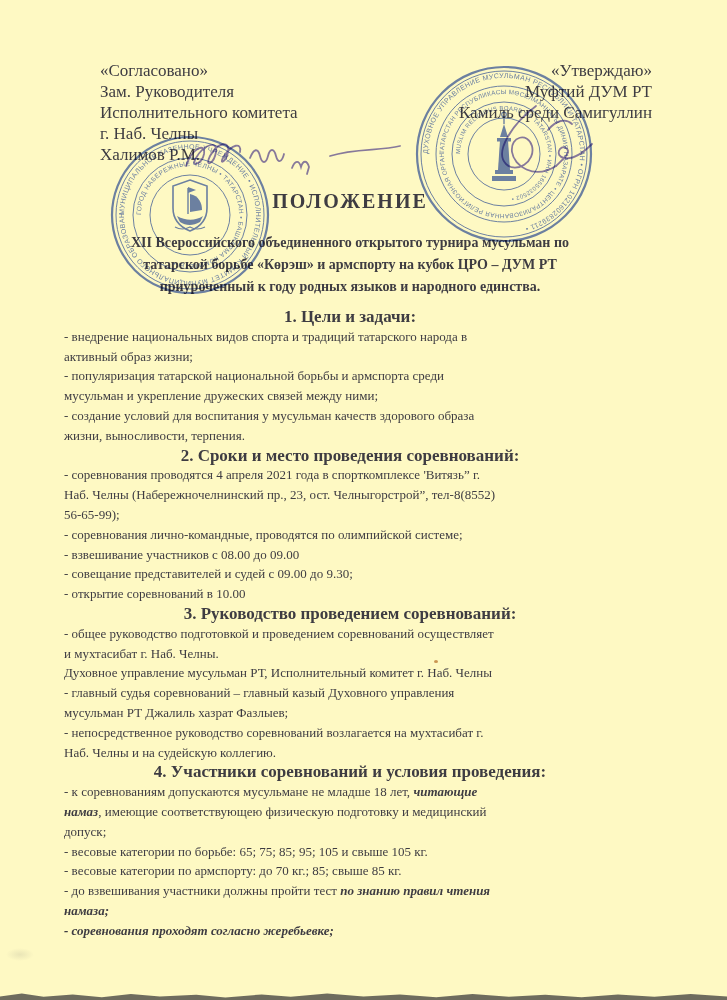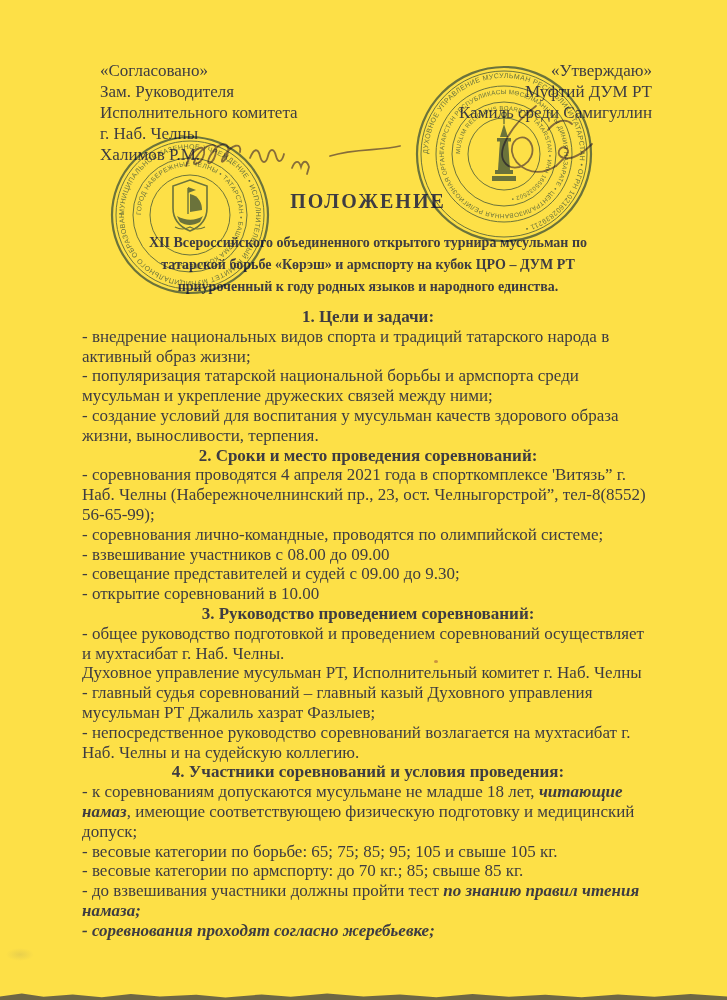--- a/index.html
+++ b/index.html
@@ -1,31 +1,31 @@
 <!DOCTYPE html>
 <html><head>
 <meta charset="utf-8">
 <style>
   html,body{margin:0;padding:0;background:#ffffff;}
   .page{
     position:relative;width:727px;height:1000px;margin:0 auto;
-    background:#fde047;overflow:hidden;
+    background:#fef9c3;overflow:hidden;
     font-family:"Liberation Serif",serif;
     color:var(--doc-text,#3e3c42);
   }
   
   .approvals{position:absolute;left:100px;top:60px;width:552px;display:flex;justify-content:space-between;z-index:2;}
   .approval{font-size:17px;line-height:21px;}
   .approval.right{text-align:right;font-family:Liberation Serif, serif;}
   
-  .content{position:absolute;left:82px;top:190px;width:572px;z-index:2;}
+  .content{position:absolute;left:64px;top:190px;width:572px;z-index:2;}
   .doc-title{text-align:center;font-weight:bold;font-size:20px;letter-spacing:2px;line-height:22px;margin-bottom:20px;}
   .doc-subtitle{font-weight:bold;text-align:center;font-size:14px;line-height:22px;margin-bottom:9px;}
   .sec-heading{text-align:center;font-weight:bold;font-size:17px;line-height:19.8px;}
-  .body-line{font-size:17px;line-height:19.8px;}
+  .body-line{font-size:13px;line-height:19.8px;}
   .em{font-weight:bold;font-style:italic;}
   
   .stamp{position:absolute;z-index:3;mix-blend-mode:multiply;opacity:.82;color:var(--stamp-blue,#4b67c8);}
   .stamp text{font-family:"Liberation Sans",sans-serif;fill:currentColor;}
   .signature{position:absolute;z-index:4;mix-blend-mode:multiply;opacity:.9;color:var(--sig-ink,#7b6ec4);}
   .signature path{fill:none;stroke:currentColor;stroke-width:1.8;stroke-linecap:round;}
   
   .scan-edge{
     position:absolute;left:0;right:0;bottom:0;height:8px;background:#4a4845;opacity:.8;z-index:5;
     clip-path:polygon(0 55%,3% 20%,6% 60%,10% 30%,14% 65%,18% 25%,22% 55%,27% 35%,31% 70%,36% 30%,40% 60%,45% 20%,50% 55%,55% 30%,60% 65%,65% 25%,70% 60%,75% 35%,80% 65%,85% 30%,90% 60%,95% 25%,100% 55%,100% 100%,0 100%);

